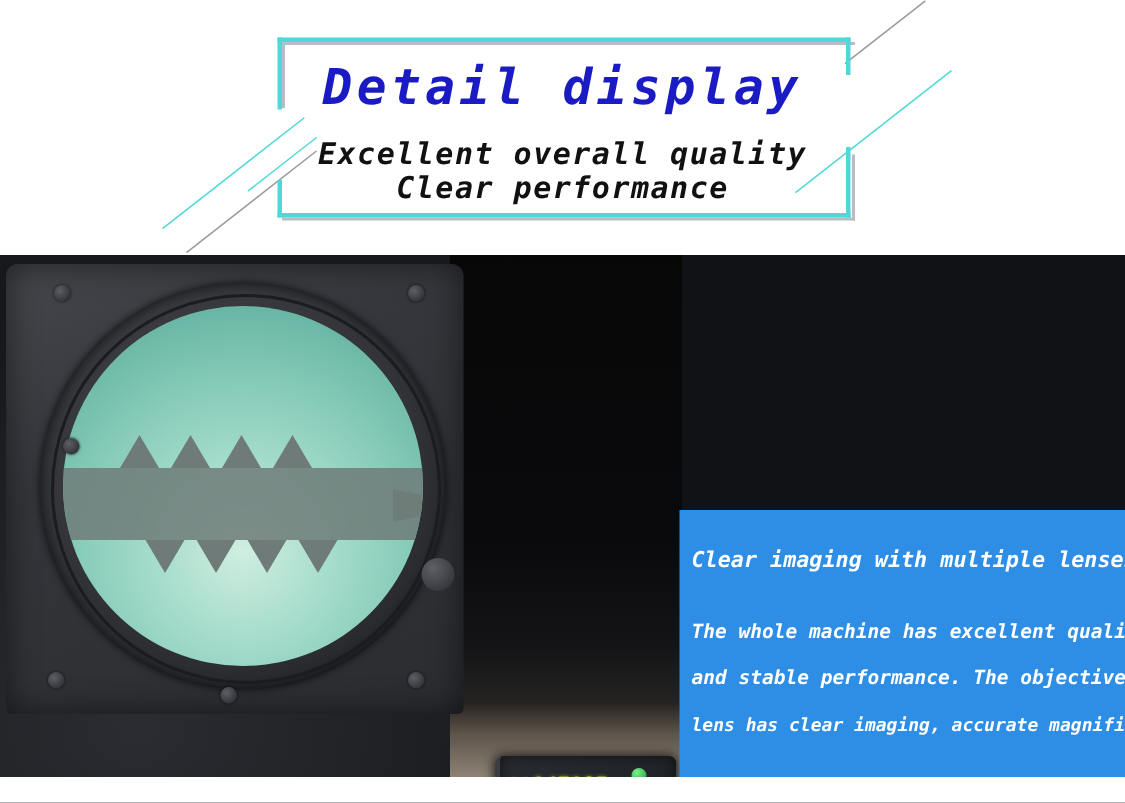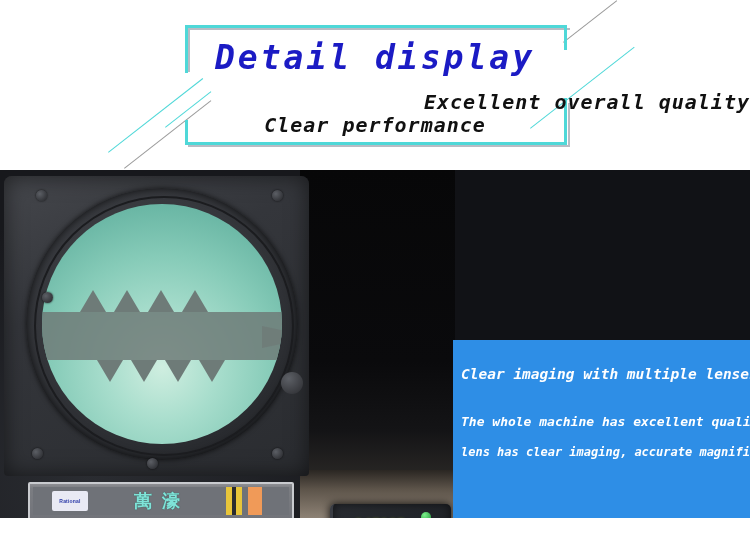--- a/index.html
+++ b/index.html
@@ -27,21 +27,21 @@
     font-family:"DejaVu Sans Mono", monospace;
     font-weight:bold;font-style:italic;font-size:33px;letter-spacing:3px;
     color:#1b1bc4;white-space:nowrap;
   }
   .sub1,.sub2{
     position:absolute;left:0;width:750px;text-align:center;
     font-family:"DejaVu Sans Mono", monospace;
     font-weight:bold;font-style:italic;font-size:20px;letter-spacing:1px;
     color:#111111;white-space:nowrap;
   }
-  .sub1{top:90px;text-align:right;}
+  .sub1{top:90px;}
   .sub2{top:113px;}
 
   
   .photo{position:absolute;left:0;top:170px;width:750px;height:348px;overflow:hidden;background:#111216;}
 
   .machine{position:absolute;left:0;top:0;width:455px;height:348px;
     background:
       radial-gradient(ellipse at 20% 90%, #2a2c31 0%, #17181c 60%),
       #15161a;
     overflow:hidden;}
@@ -183,31 +183,20 @@
 
         <div class="screw" style="left:32px;top:14px;"></div>
         <div class="screw" style="left:268px;top:14px;"></div>
         <div class="screw" style="left:28px;top:272px;"></div>
         <div class="screw" style="left:268px;top:272px;"></div>
         <div class="screw" style="left:38px;top:116px;"></div>
         <div class="screw" style="left:143px;top:282px;"></div>
         <div class="knob"></div>
       </div>
 
-      <div class="base">
-        <div class="baseinner"></div>
-        <div class="blogo">
-          <span>Rational</span>
-        </div>
-        <div class="bcn">萬濠</div>
-        <div class="bar" style="left:196px;width:6px;background:#e8c53a;"></div>
-        <div class="bar" style="left:202px;width:4px;background:#2a2b2f;"></div>
-        <div class="bar" style="left:206px;width:6px;background:#e8c53a;"></div>
-        <div class="bar" style="left:218px;width:14px;background:#f09a58;"></div>
-      </div>
     </div>
 
     <div class="dro">
       <div class="dro-rows">
 
         <div class="dro-row">
 
           <div class="digits"><span class="dim">88</span><span>147185</span></div>
         </div>
 
@@ -217,20 +206,21 @@
         <div class="rled"></div>
 
       </div>
 
     </div>
 
     <div class="bluepanel">
       <div class="bp-head">Clear imaging with multiple lenses</div>
       <div class="bp-body">
         <div>The whole machine has excellent quality</div>
+        <div>and stable performance. The objective</div>
         <div style="font-size:12px;">lens has clear imaging, accurate magnification</div>
 
       </div>
     </div>
   </div>
 
   <div class="bottomwhite"></div>
 </div>
 
 </body></html>

